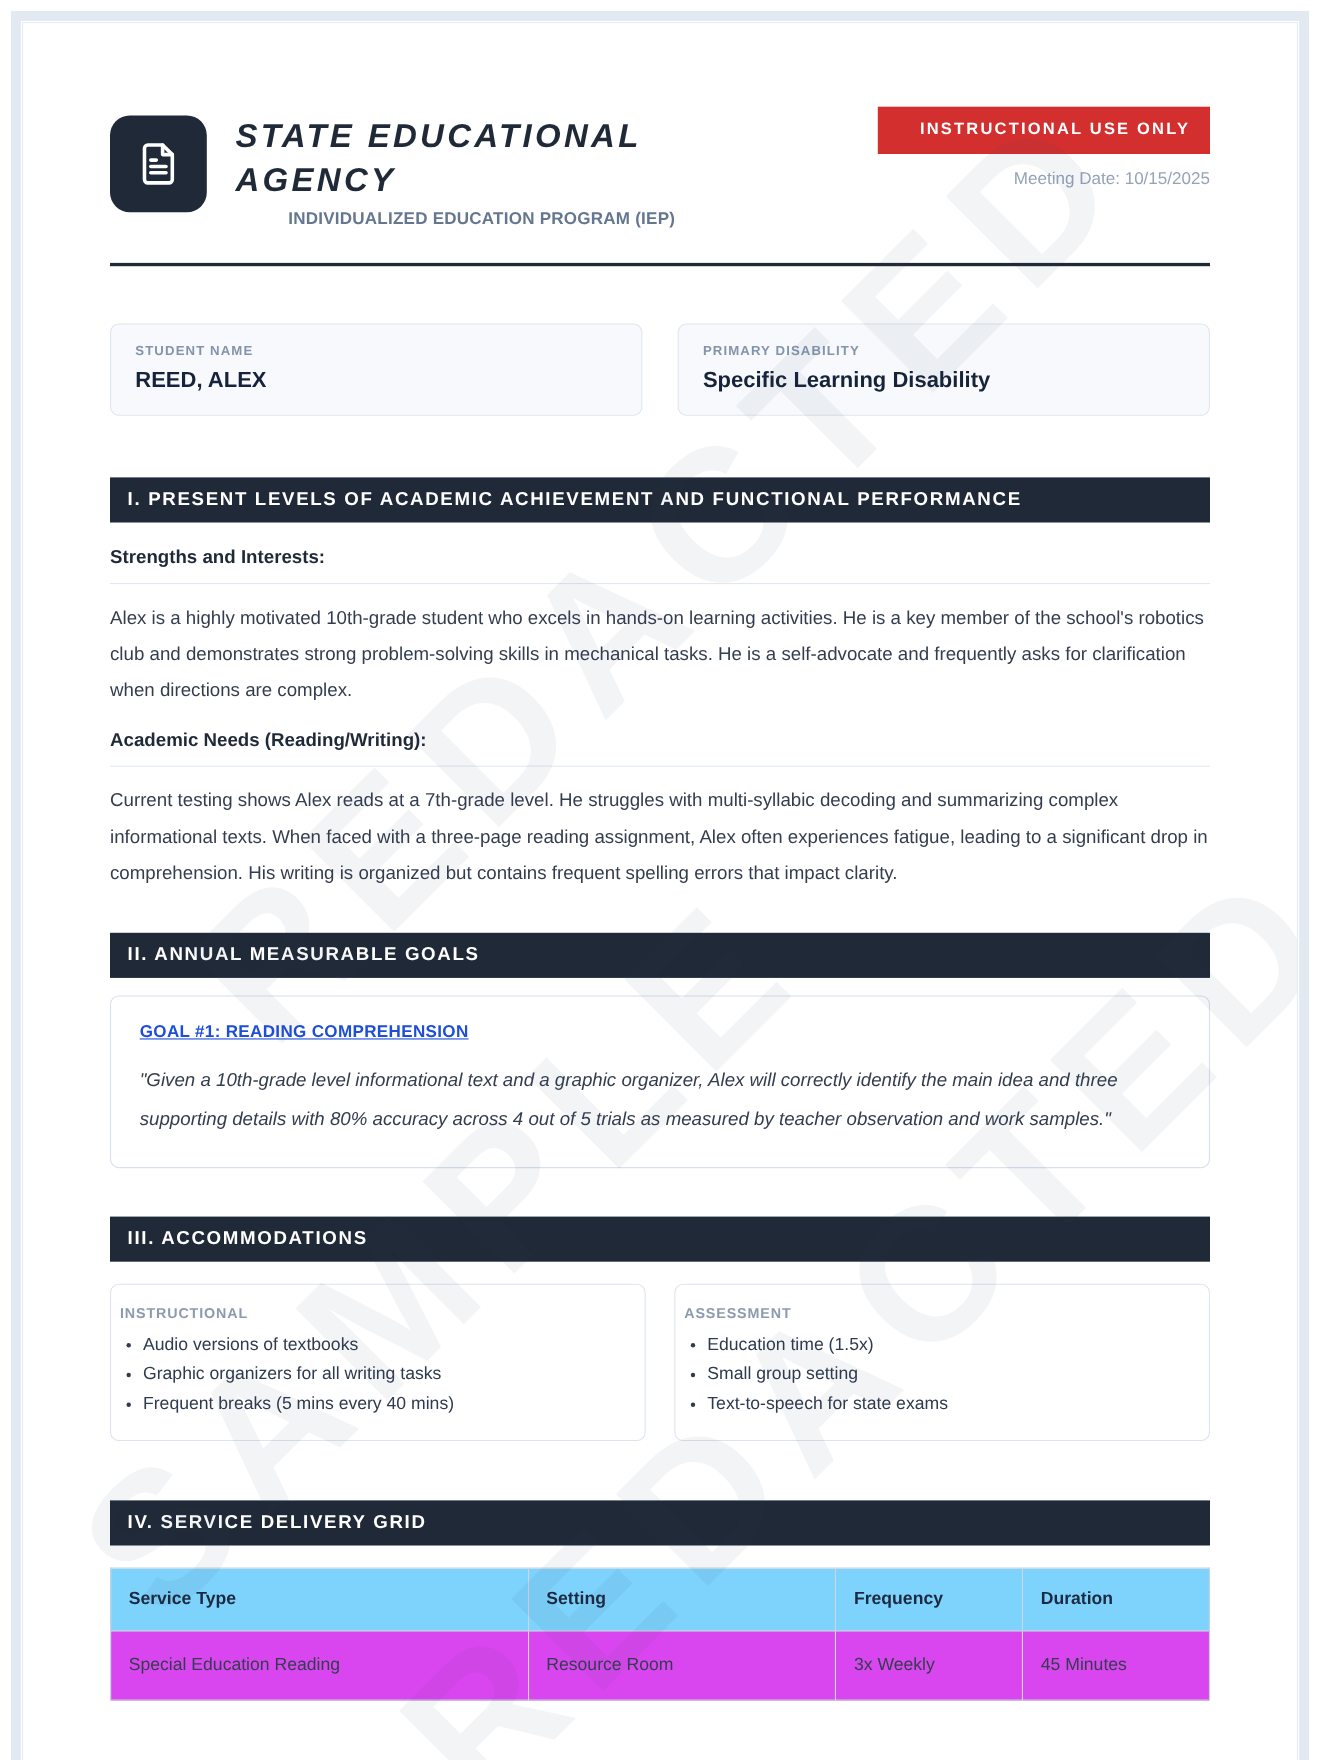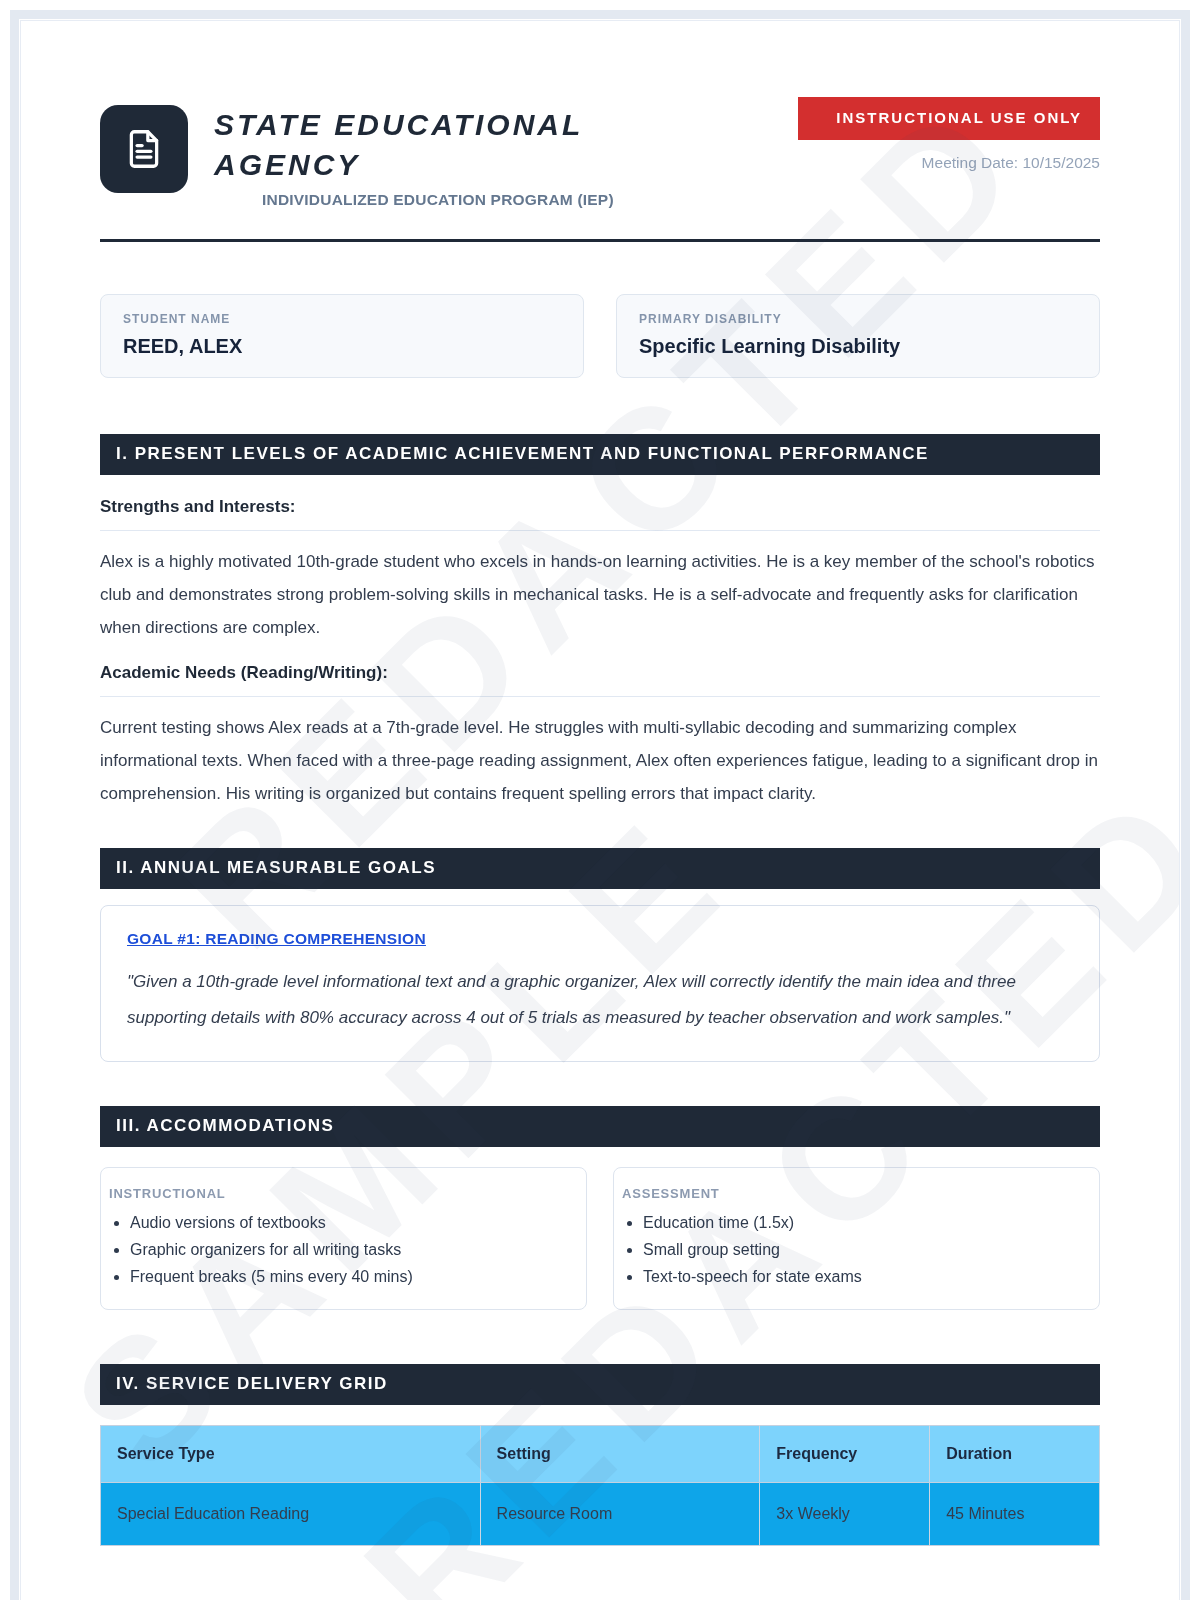--- a/index.html
+++ b/index.html
@@ -98,21 +98,21 @@
   
   .service-table { margin-top:20px; width:100%; border-collapse:collapse; border:1px solid #c5d1e0; }
   .service-table th, .service-table td {
     text-align:left; border-right:1px solid #ccd6e3; font-size:16px;
   }
   .service-table th:last-child, .service-table td:last-child { border-right:none; }
   .service-table thead th {
     background:#7dd3fc; font-weight:bold; color:#1c2940; padding:19px 16px;
     border-bottom:1px solid #c5d1e0;
   }
-  .service-table tbody td { padding:22px 16px; color:#333d4e; background:#0ea5e9; }
+  .service-table tbody td { padding:22px 16px; color:#333d4e; background:#d946ef; }
 </style>
 </head>
 <body>
 
 <div class="page">
 
   <div class="content">
     <div class="header">
       <div class="brand">
         <div class="logo">

